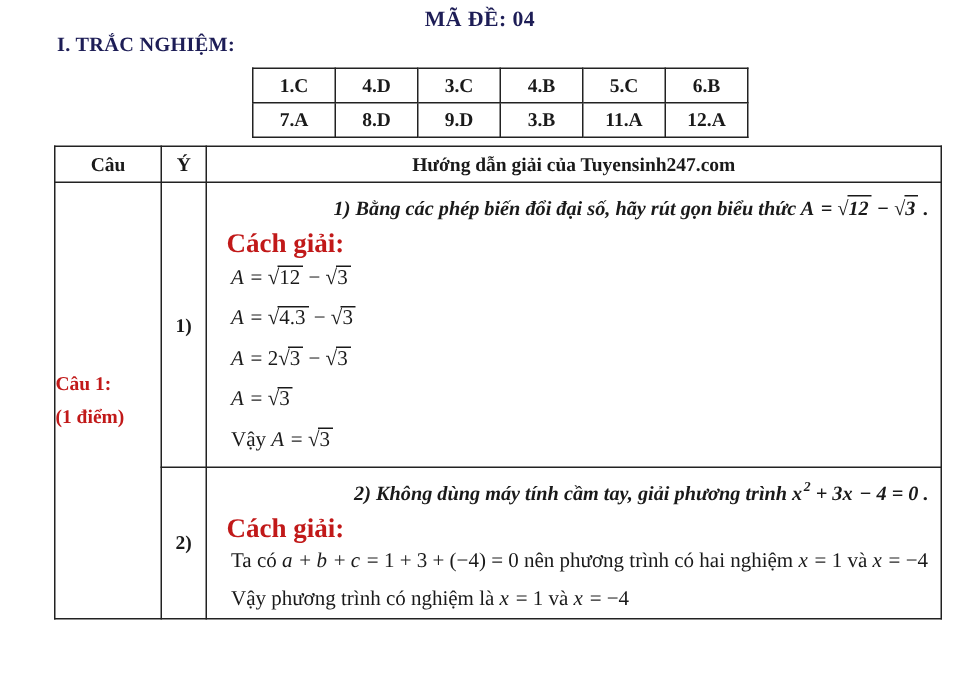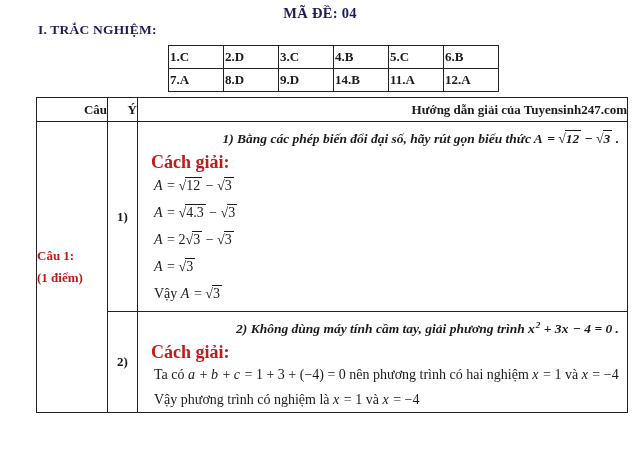--- a/index.html
+++ b/index.html
@@ -35,21 +35,21 @@
 
   table { border-collapse: collapse; }
 
   .mc-table {
     margin: 7px 0 0 168px;
   }
   .mc-table td {
     border: 1.5px solid #222222;
     width: 52px;
     height: 22px;
-    text-align: left;
+    text-align: center;
     font-size: 13px;
     font-weight: bold;
     padding: 0 1px;
   }
 
   .sol-table {
     margin: 5px 0 0 36px;
     table-layout: fixed;
     width: 590px;
   }
@@ -57,21 +57,21 @@
     border: 1.5px solid #222222;
     padding: 0;
   }
   .col-cau { width: 70px; }
   .col-y   { width: 29px; }
   .col-guide { width: 489px; }
   .sol-table th {
     height: 23px;
     font-size: 13px;
     font-weight: bold;
-    text-align: right;
+    text-align: center;
   }
   .cau-cell {
     vertical-align: middle;
   }
   .cau-cell div {
     color: var(--accent_red, #c11919);
     font-weight: bold;
     font-size: 13px;
     line-height: 22px;
   }
@@ -127,31 +127,31 @@
 <div>
 
   <div class="doc-title">MÃ ĐỀ: 04</div>
 
   <div class="section-heading s1">I. TRẮC NGHIỆM:</div>
 
   <table class="mc-table">
     <tbody>
         <tr>
       <td>1.C</td>
-      <td>2.D</td>
+      <td>4.D</td>
       <td>3.C</td>
       <td>4.B</td>
       <td>5.C</td>
       <td>6.B</td>
     </tr>
     <tr>
       <td>7.A</td>
       <td>8.D</td>
       <td>9.D</td>
-      <td>14.B</td>
+      <td>3.B</td>
       <td>11.A</td>
       <td>12.A</td>
     </tr>
   </tbody>
     </table>
 
 
   <table class="sol-table">
     <tbody>
         <tr>

